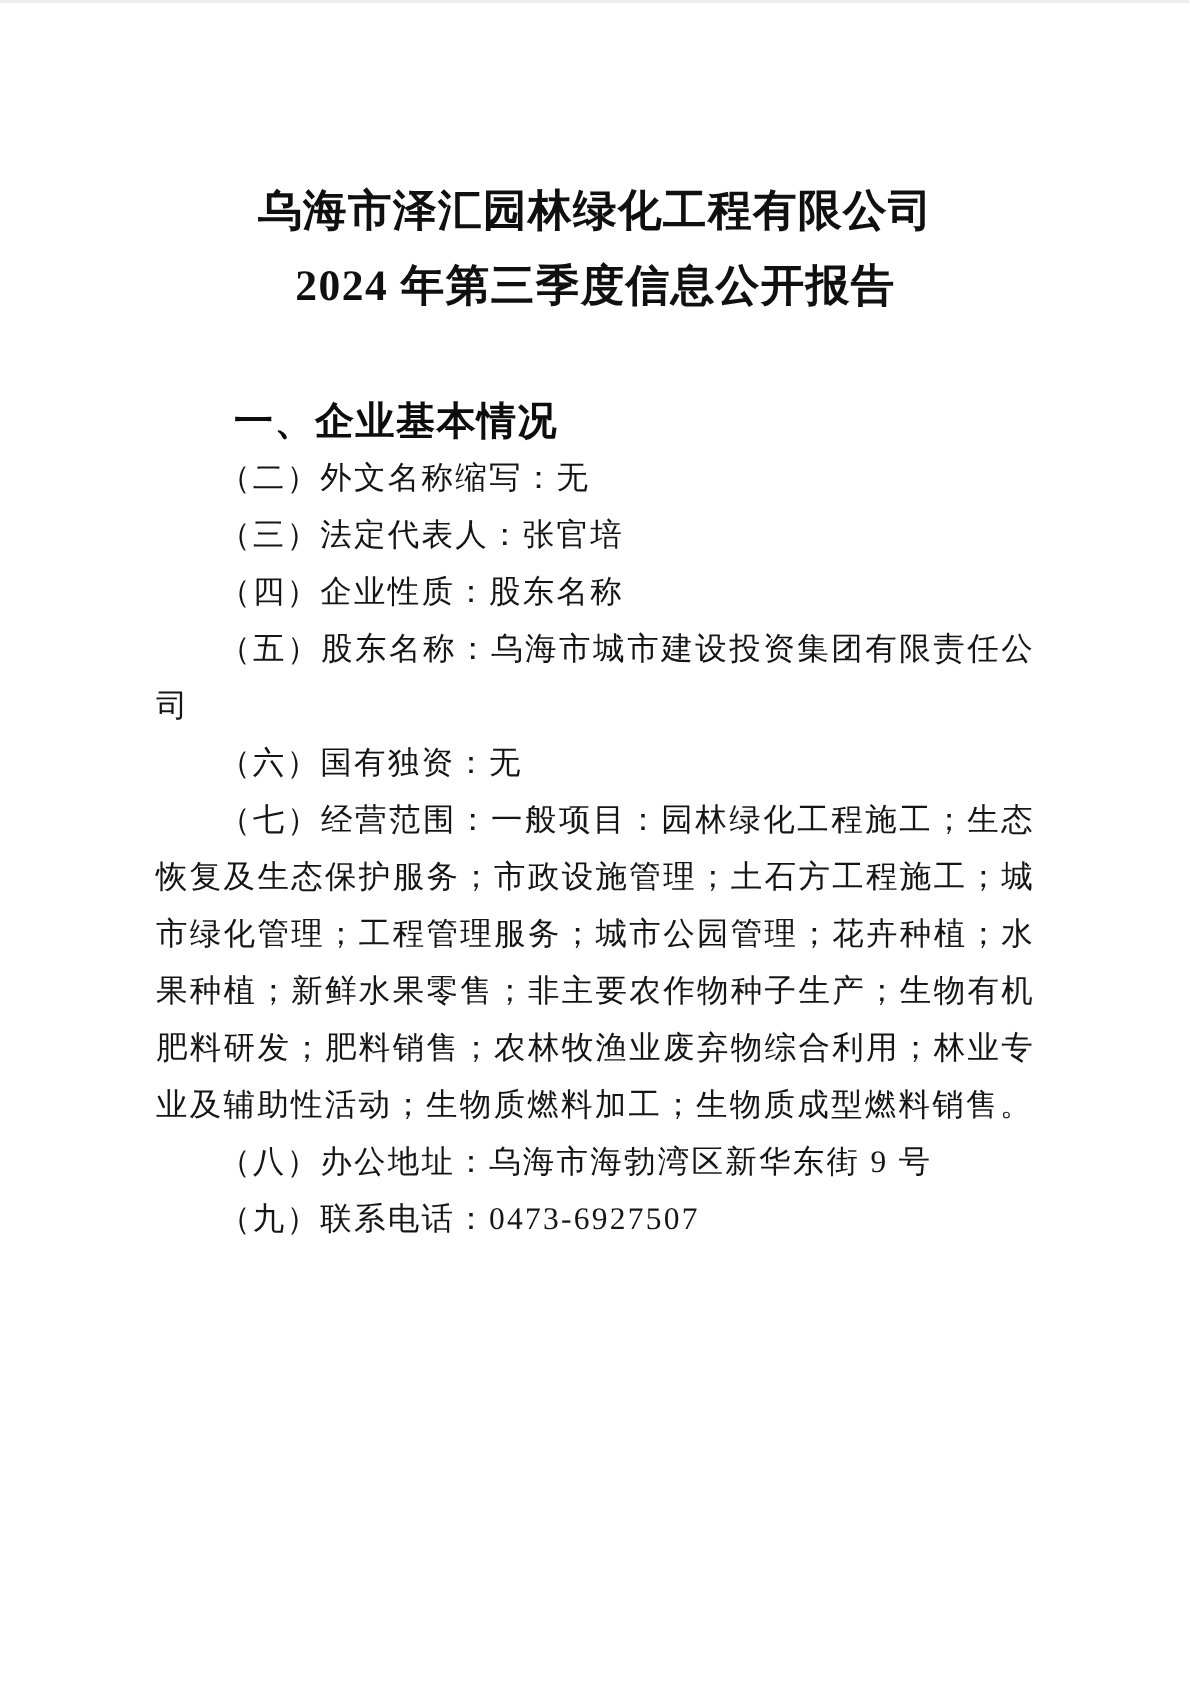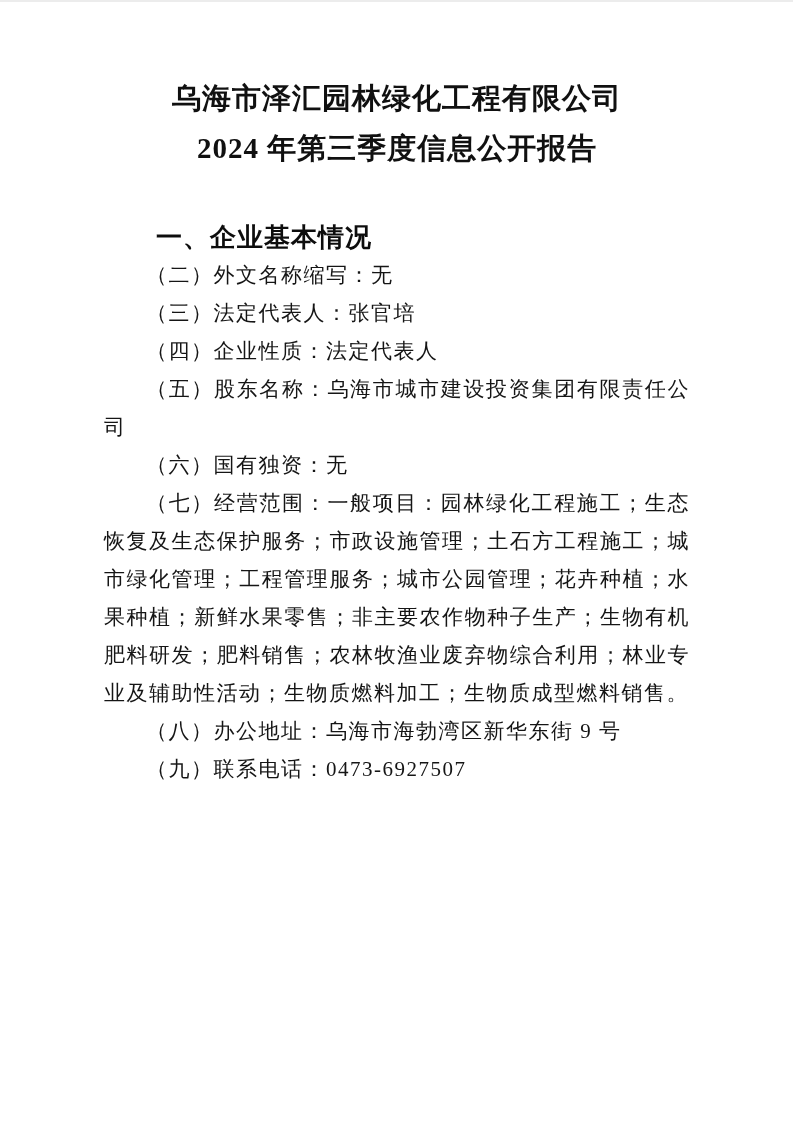--- a/index.html
+++ b/index.html
@@ -23,21 +23,21 @@
     height: 2px;
     background: #ececec;
   }
   .content {
     position: absolute;
     left: 104px;
     top: 0;
     width: 586px;
   }
   .doc-title {
-    padding-top: 73px;
+    padding-top: 116px;
     text-align: center;
     font-weight: bold;
     font-size: 29px;
     line-height: 50px;
     letter-spacing: 1px;
     color: #101010;
   }
   .doc-title .title-line {
     display: block;
   }
@@ -73,21 +73,21 @@
 
     <div class="doc-title">
       <span class="title-line">乌海市泽汇园林绿化工程有限公司</span>
       <span class="title-line">2024 年第三季度信息公开报告</span>
     </div>
 
     <div class="body-text">
       <h2 class="section-heading">一、企业基本情况</h2>
       <p class="para">（二）外文名称缩写：无</p>
       <p class="para">（三）法定代表人：张官培</p>
-      <p class="para">（四）企业性质：法定代表人</p>
+      <p class="para">（四）企业性质：股东名称</p>
       <p class="para">（五）股东名称：乌海市城市建设投资集团有限责任公司</p>
       <p class="para">（六）国有独资：无</p>
       <p class="para">（七）经营范围：一般项目：园林绿化工程施工；生态恢复及生态保护服务；市政设施管理；土石方工程施工；城市绿化管理；工程管理服务；城市公园管理；花卉种植；水果种植；新鲜水果零售；非主要农作物种子生产；生物有机肥料研发；肥料销售；农林牧渔业废弃物综合利用；林业专业及辅助性活动；生物质燃料加工；生物质成型燃料销售。</p>
       <p class="para">（八）办公地址：乌海市海勃湾区新华东街 9 号</p>
       <p class="para">（九）联系电话：0473-6927507</p>
     </div>
 
   </div>
 </div>
 

